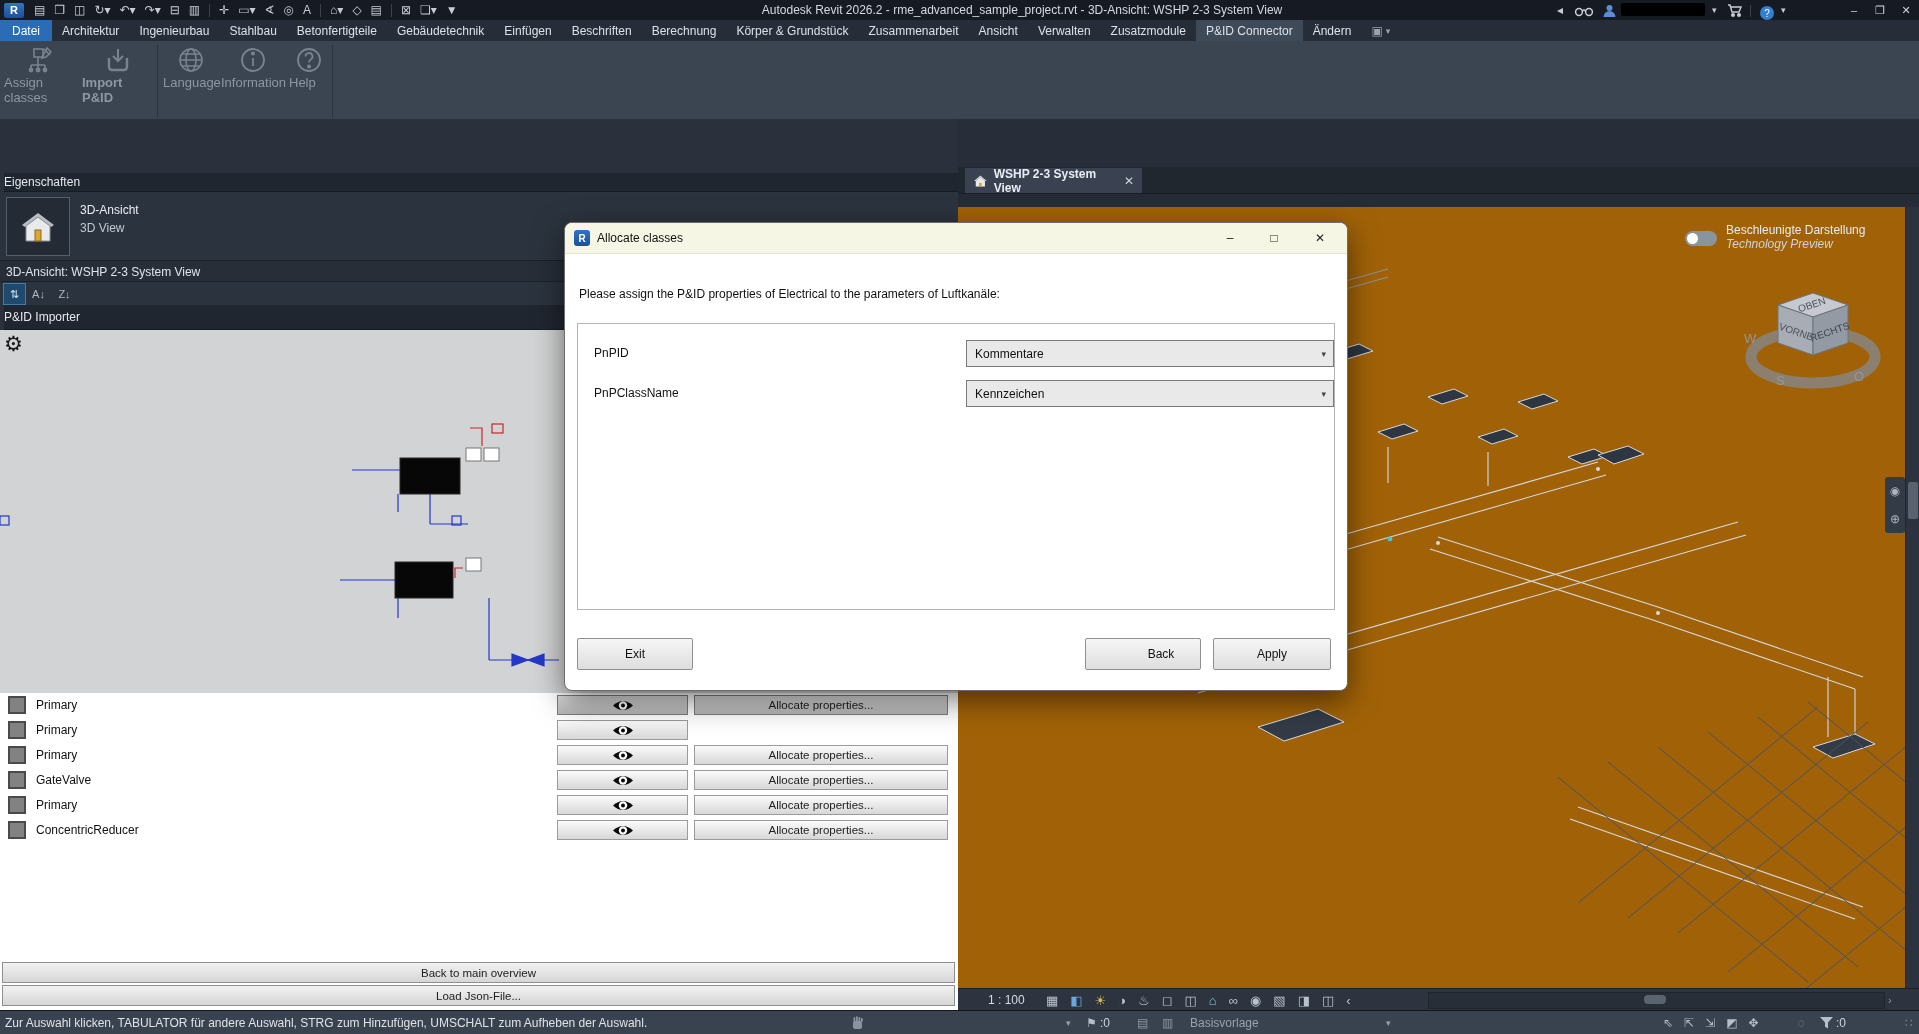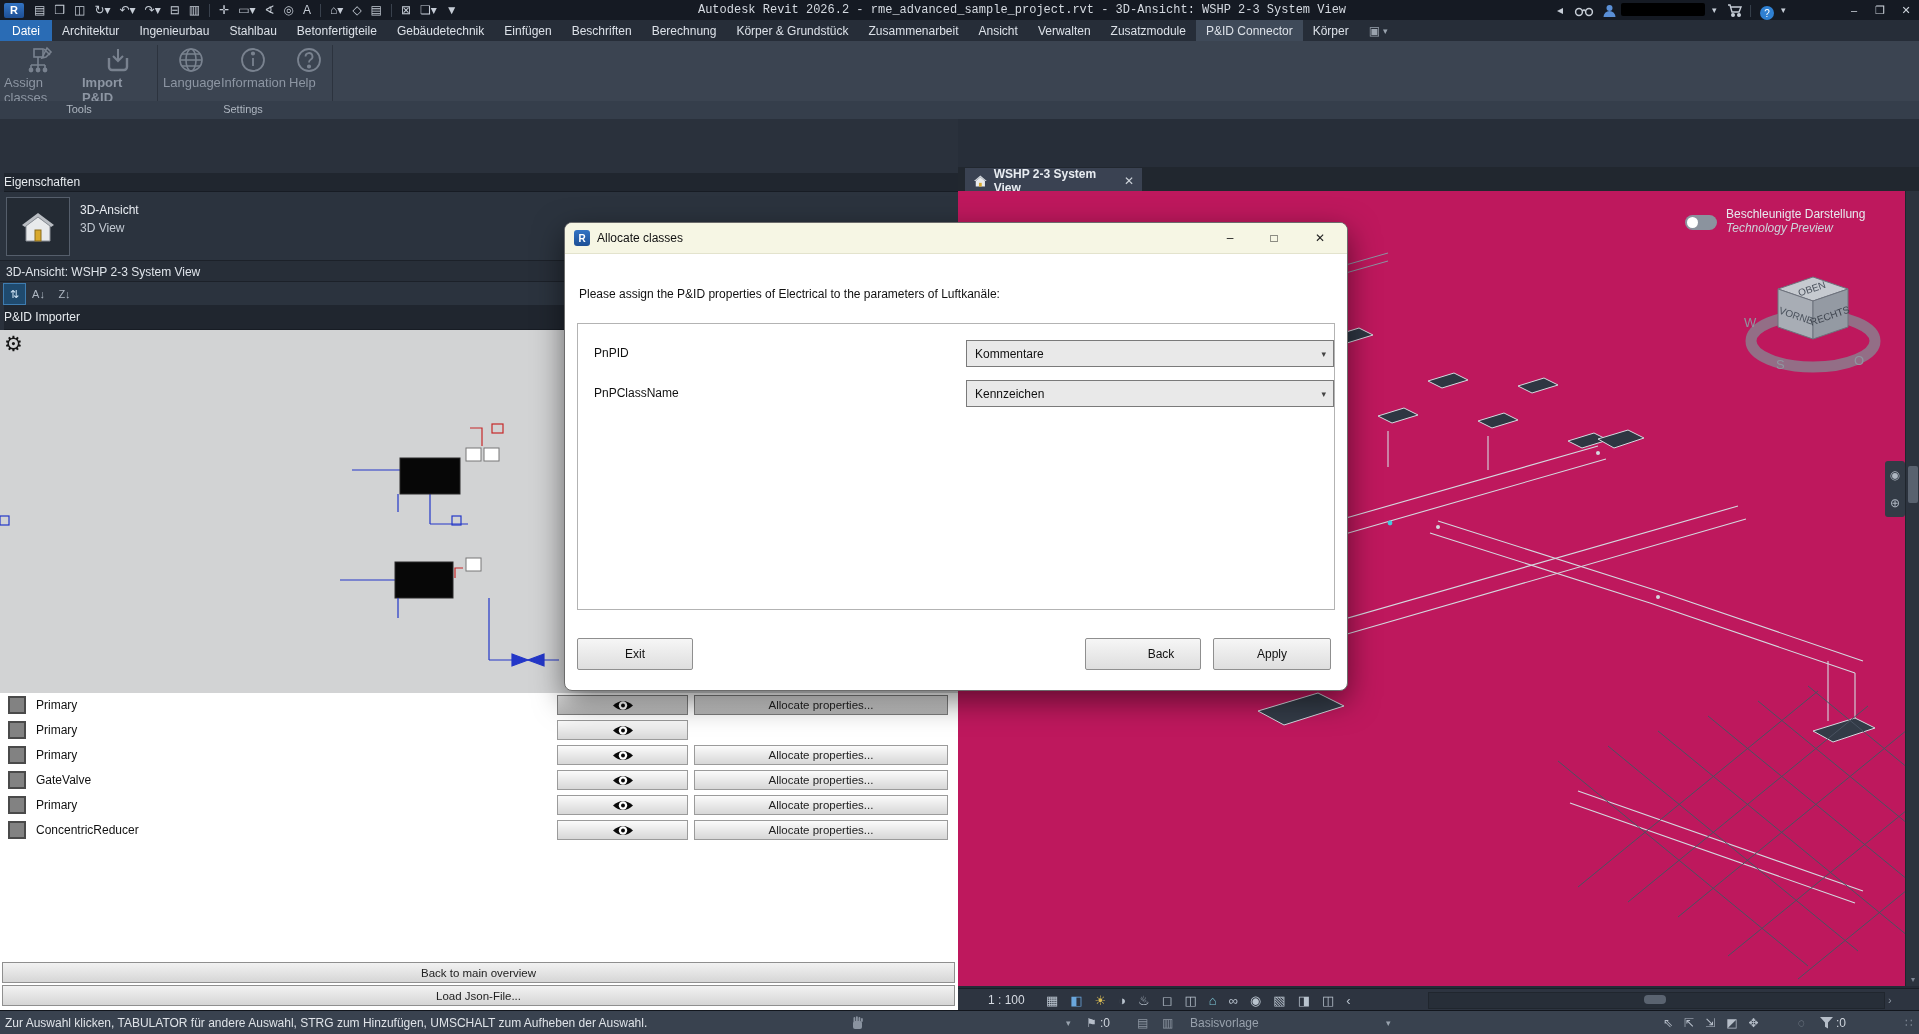--- a/index.html
+++ b/index.html
@@ -9,21 +9,21 @@
   #app{position:relative;width:1919px;height:1034px;background:#2a313c;overflow:hidden;}
 
   
   #titlebar{left:0;top:0;width:1919px;height:20px;background:#151a23;color:#c6cdd6;
             display:flex;align-items:center;font-size:12px;}
   #rlogo{width:20px;height:15px;margin-left:4px;border-radius:2px;background:linear-gradient(#3374c4,#1d4f95);
          color:#fff;font-weight:bold;font-size:11px;display:flex;align-items:center;justify-content:center;}
   .qat{display:flex;align-items:center;gap:9px;margin-left:10px;}
   .qat span{color:#c6cdd6;font-size:12px;line-height:20px;cursor:default;}
   .qat .sep{width:1px;height:13px;background:#39414d;display:inline-block;}
-  #wtitle{position:absolute;left:1022px;top:0;transform:translateX(-50%);line-height:20px;color:#d5dae1;white-space:nowrap;font-family:Liberation Mono, monospace;}
+  #wtitle{position:absolute;left:1022px;top:0;transform:translateX(-50%);line-height:20px;color:#d5dae1;white-space:nowrap;}
   .tbr{position:absolute;top:0;height:20px;display:flex;align-items:center;color:#c6cdd6;}
   .blackbox{width:84px;height:13px;background:#000;border-radius:2px;}
   .helpdot{width:14px;height:14px;border-radius:50%;background:#2f80d2;color:#fff;font-size:10px;
            display:flex;align-items:center;justify-content:center;}
   .winbtn{width:26px;height:20px;display:flex;align-items:center;justify-content:center;color:#cfd5dd;font-size:11px;}
 
   
   #tabbar{left:0;top:20px;width:1919px;height:21px;background:#262d38;display:flex;align-items:stretch;
           font-size:12px;color:#dce1e8;}
   .tab{display:flex;align-items:center;padding:0 10px;white-space:nowrap;}
@@ -73,21 +73,21 @@
            background:linear-gradient(#f2f2f2,#d6d6d6);font-size:11.5px;color:#222;
            display:flex;align-items:center;justify-content:center;}
 
   
   #viewport{left:958px;top:119px;width:961px;height:891px;background:#252c37;}
   #vptop{position:absolute;left:0;top:0;width:961px;height:48px;background:#272e39;}
   #vptabbar{position:absolute;left:0;top:48px;width:961px;height:26px;background:#21272f;border-bottom:1px solid #171c23;}
   #vptab{position:absolute;left:7px;top:1px;width:177px;height:25px;background:#3a4252;color:#e8ecf1;
          font-size:12px;font-weight:bold;display:flex;align-items:center;gap:6px;padding:0 8px;box-sizing:border-box;}
   #vptab .x{font-weight:normal;color:#cdd3da;margin-left:2px;}
-  #vpcanvas{position:absolute;left:0;top:72px;width:961px;height:795px;background:#be185d;overflow:hidden;}
+  #vpcanvas{position:absolute;left:0;top:88px;width:961px;height:795px;background:#a16207;overflow:hidden;}
   #toggle{position:absolute;left:727px;top:24px;width:32px;height:15px;border-radius:8px;background:#8b939e;}
   #toggle .knob{position:absolute;left:2px;top:2px;width:11px;height:11px;border-radius:50%;background:#fff;}
   #toglab1{position:absolute;left:768px;top:16px;font-size:12px;color:#e6eaef;}
   #toglab2{position:absolute;left:768px;top:30px;font-size:12px;font-style:italic;color:#cdd3da;}
   #navbar{position:absolute;left:927px;top:270px;width:20px;height:56px;background:#333b46;border-radius:3px;
           display:flex;flex-direction:column;align-items:center;justify-content:space-around;color:#aeb6c1;font-size:12px;}
   #vscroll{position:absolute;left:947px;top:-26px;width:14px;height:821px;background:#2c333e;border-left:1px solid #20262e;
            color:#7d8694;font-size:8px;text-align:center;}
   #vscroll .thumb{position:absolute;left:2px;top:301px;width:10px;height:37px;background:#59626f;border-radius:2px;}
   #vscroll .dn{position:absolute;bottom:2px;left:0;width:14px;}
@@ -208,21 +208,21 @@
     <span class="tab">Gebäudetechnik</span>
     <span class="tab">Einfügen</span>
     <span class="tab">Beschriften</span>
     <span class="tab">Berechnung</span>
     <span class="tab">Körper &amp; Grundstück</span>
     <span class="tab">Zusammenarbeit</span>
     <span class="tab">Ansicht</span>
     <span class="tab">Verwalten</span>
     <span class="tab">Zusatzmodule</span>
     <span class="tab t-active">P&amp;ID Connector</span>
-    <span class="tab">Körper</span>
+    <span class="tab">Ändern</span>
     <span class="tab t-ovf">
       <span>▣</span>
       <span style="font-size:9px;">▾</span>
     </span>
   </div>
 
   <div id="ribbon" class="abs">
     <div class="rbtn" style="left:4px;width:74px;">
       <svg width="28" height="28" viewBox="0 0 28 28" aria-hidden="true">
         <g fill="none" stroke="#79828f" stroke-width="1.6">
@@ -270,24 +270,20 @@
       <svg width="28" height="28" viewBox="0 0 28 28" aria-hidden="true">
         <g fill="none" stroke="#79828f" stroke-width="1.8">
           <circle cx="14" cy="14" r="11"></circle>
           <path d="M10.5,10.5 a3.5,3.5 0 1 1 5,3.2 c-1.2,.7 -1.5,1.3 -1.5,2.8"></path>
           <circle cx="14" cy="20.5" r="1.2" fill="#79828f"></circle>
         </g>
         </svg>
       <span>Help</span>
     </div>
     <div class="rdiv" style="left:332px;"></div>
-    <div id="grouplabels">
-      <span style="left:79px;">Tools</span>
-      <span style="left:243px;">Settings</span>
-    </div>
   </div>
 
   <div id="dock" class="abs">
     <div class="hdr" style="top:54px;height:19px;line-height:19px;">Eigenschaften</div>
 
     <div id="typesel">
       <div id="typebox">
         <svg width="36" height="32" viewBox="0 0 36 32" aria-hidden="true">
           <polygon points="18,2 34,14 31,16 18,6 5,16 2,14" fill="#b9bdc3"></polygon>
           <polygon points="6,15 18,6 30,15 30,30 6,30" fill="#e8eaec" stroke="#8a8f96"></polygon>

